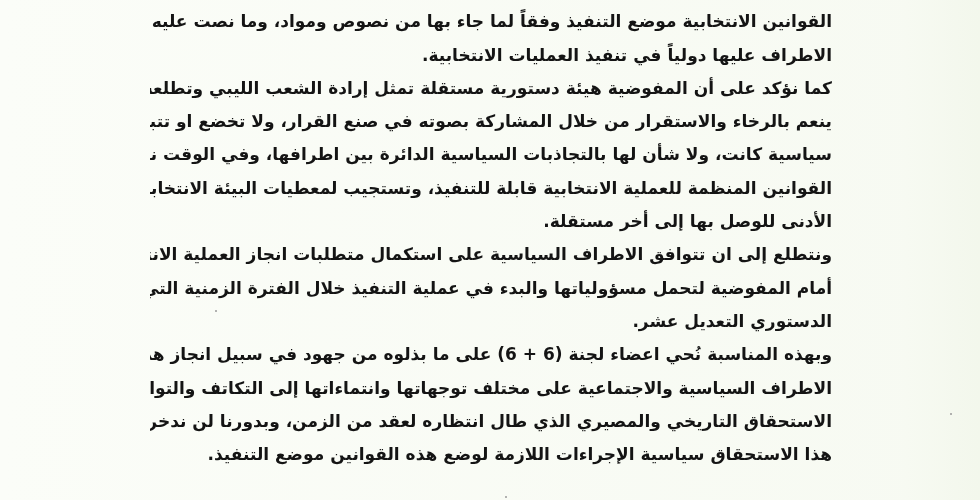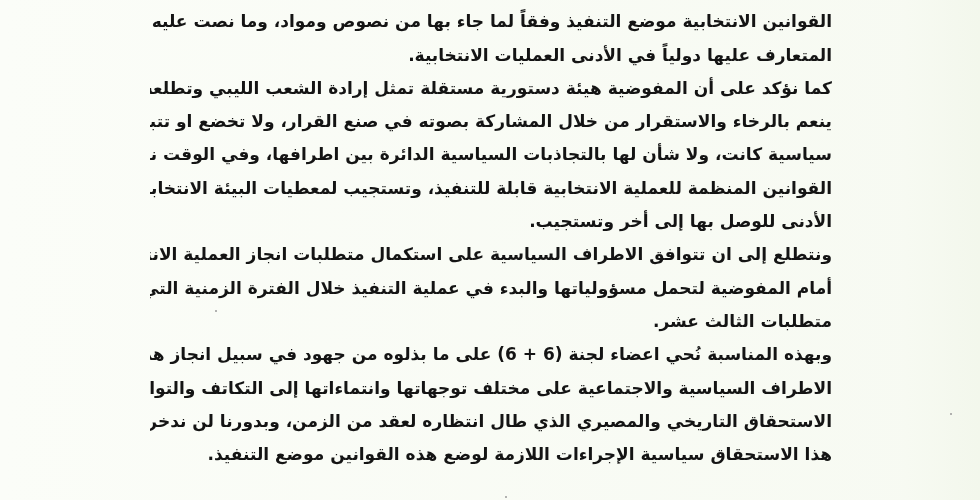--- a/index.html
+++ b/index.html
@@ -55,35 +55,35 @@
   </style>
 </head>
 <body>
 
 <div class="page">
   <div class="doc">
 
     <div>
       <div class="line">وبهذه المناسبة يؤكد مجلس المفوضية على الجاهزية الفنية العالية التي تتمتع بها المفوضية للبدء في وضع</div>
       <div class="line">القوانين الانتخابية موضع التنفيذ وفقاً لما جاء بها من نصوص ومواد، وما نصت عليه المبادئ والمعايير</div>
-      <div class="line last">المتعارف عليها دولياً في الأدنى العمليات الانتخابية.</div>
+      <div class="line last">الاطراف عليها دولياً في تنفيذ العمليات الانتخابية.</div>
     </div>
 
     <div>
       <div class="line">كما نؤكد على أن المفوضية هيئة دستورية مستقلة تمثل إرادة الشعب الليبي وتطلعه إلى مستقبل افضل</div>
       <div class="line">ينعم بالرخاء والاستقرار من خلال المشاركة بصوته في صنع القرار، ولا تخضع او تتبع او تمثل اي سلطة</div>
       <div class="line">سياسية كانت، ولا شأن لها بالتجاذبات السياسية الدائرة بين اطرافها، وفي الوقت نفسه تحرص على أن تكون</div>
       <div class="line">القوانين المنظمة للعملية الانتخابية قابلة للتنفيذ، وتستجيب لمعطيات البيئة الانتخابية بما يحقق الحد</div>
-      <div class="line last">الأدنى للوصل بها إلى أخر وتستجيب.</div>
+      <div class="line last">الأدنى للوصل بها إلى أخر مستقلة.</div>
     </div>
 
     <div>
       <div class="line">ونتطلع إلى ان تتوافق الاطراف السياسية على استكمال متطلبات انجاز العملية الانتخابية، وتمهيد الطريق</div>
       <div class="line">أمام المفوضية لتحمل مسؤولياتها والبدء في عملية التنفيذ خلال الفترة الزمنية التي حددها التعديل</div>
-      <div class="line last">متطلبات الثالث عشر.</div>
+      <div class="line last">الدستوري التعديل عشر.</div>
     </div>
 
     <div>
       <div class="line">وبهذه المناسبة نُحي اعضاء لجنة (6 + 6) على ما بذلوه من جهود في سبيل انجاز هذه القوانين، وندعو كل</div>
       <div class="line">الاطراف السياسية والاجتماعية على مختلف توجهاتها وانتماءاتها إلى التكاتف والتوافق على إنجاز هذا</div>
       <div class="line">الاستحقاق التاريخي والمصيري الذي طال انتظاره لعقد من الزمن، وبدورنا لن ندخر جهداً في سبيل انجاح</div>
       <div class="line last">هذا الاستحقاق سياسية الإجراءات اللازمة لوضع هذه القوانين موضع التنفيذ.</div>
     </div>
 
   </div>

